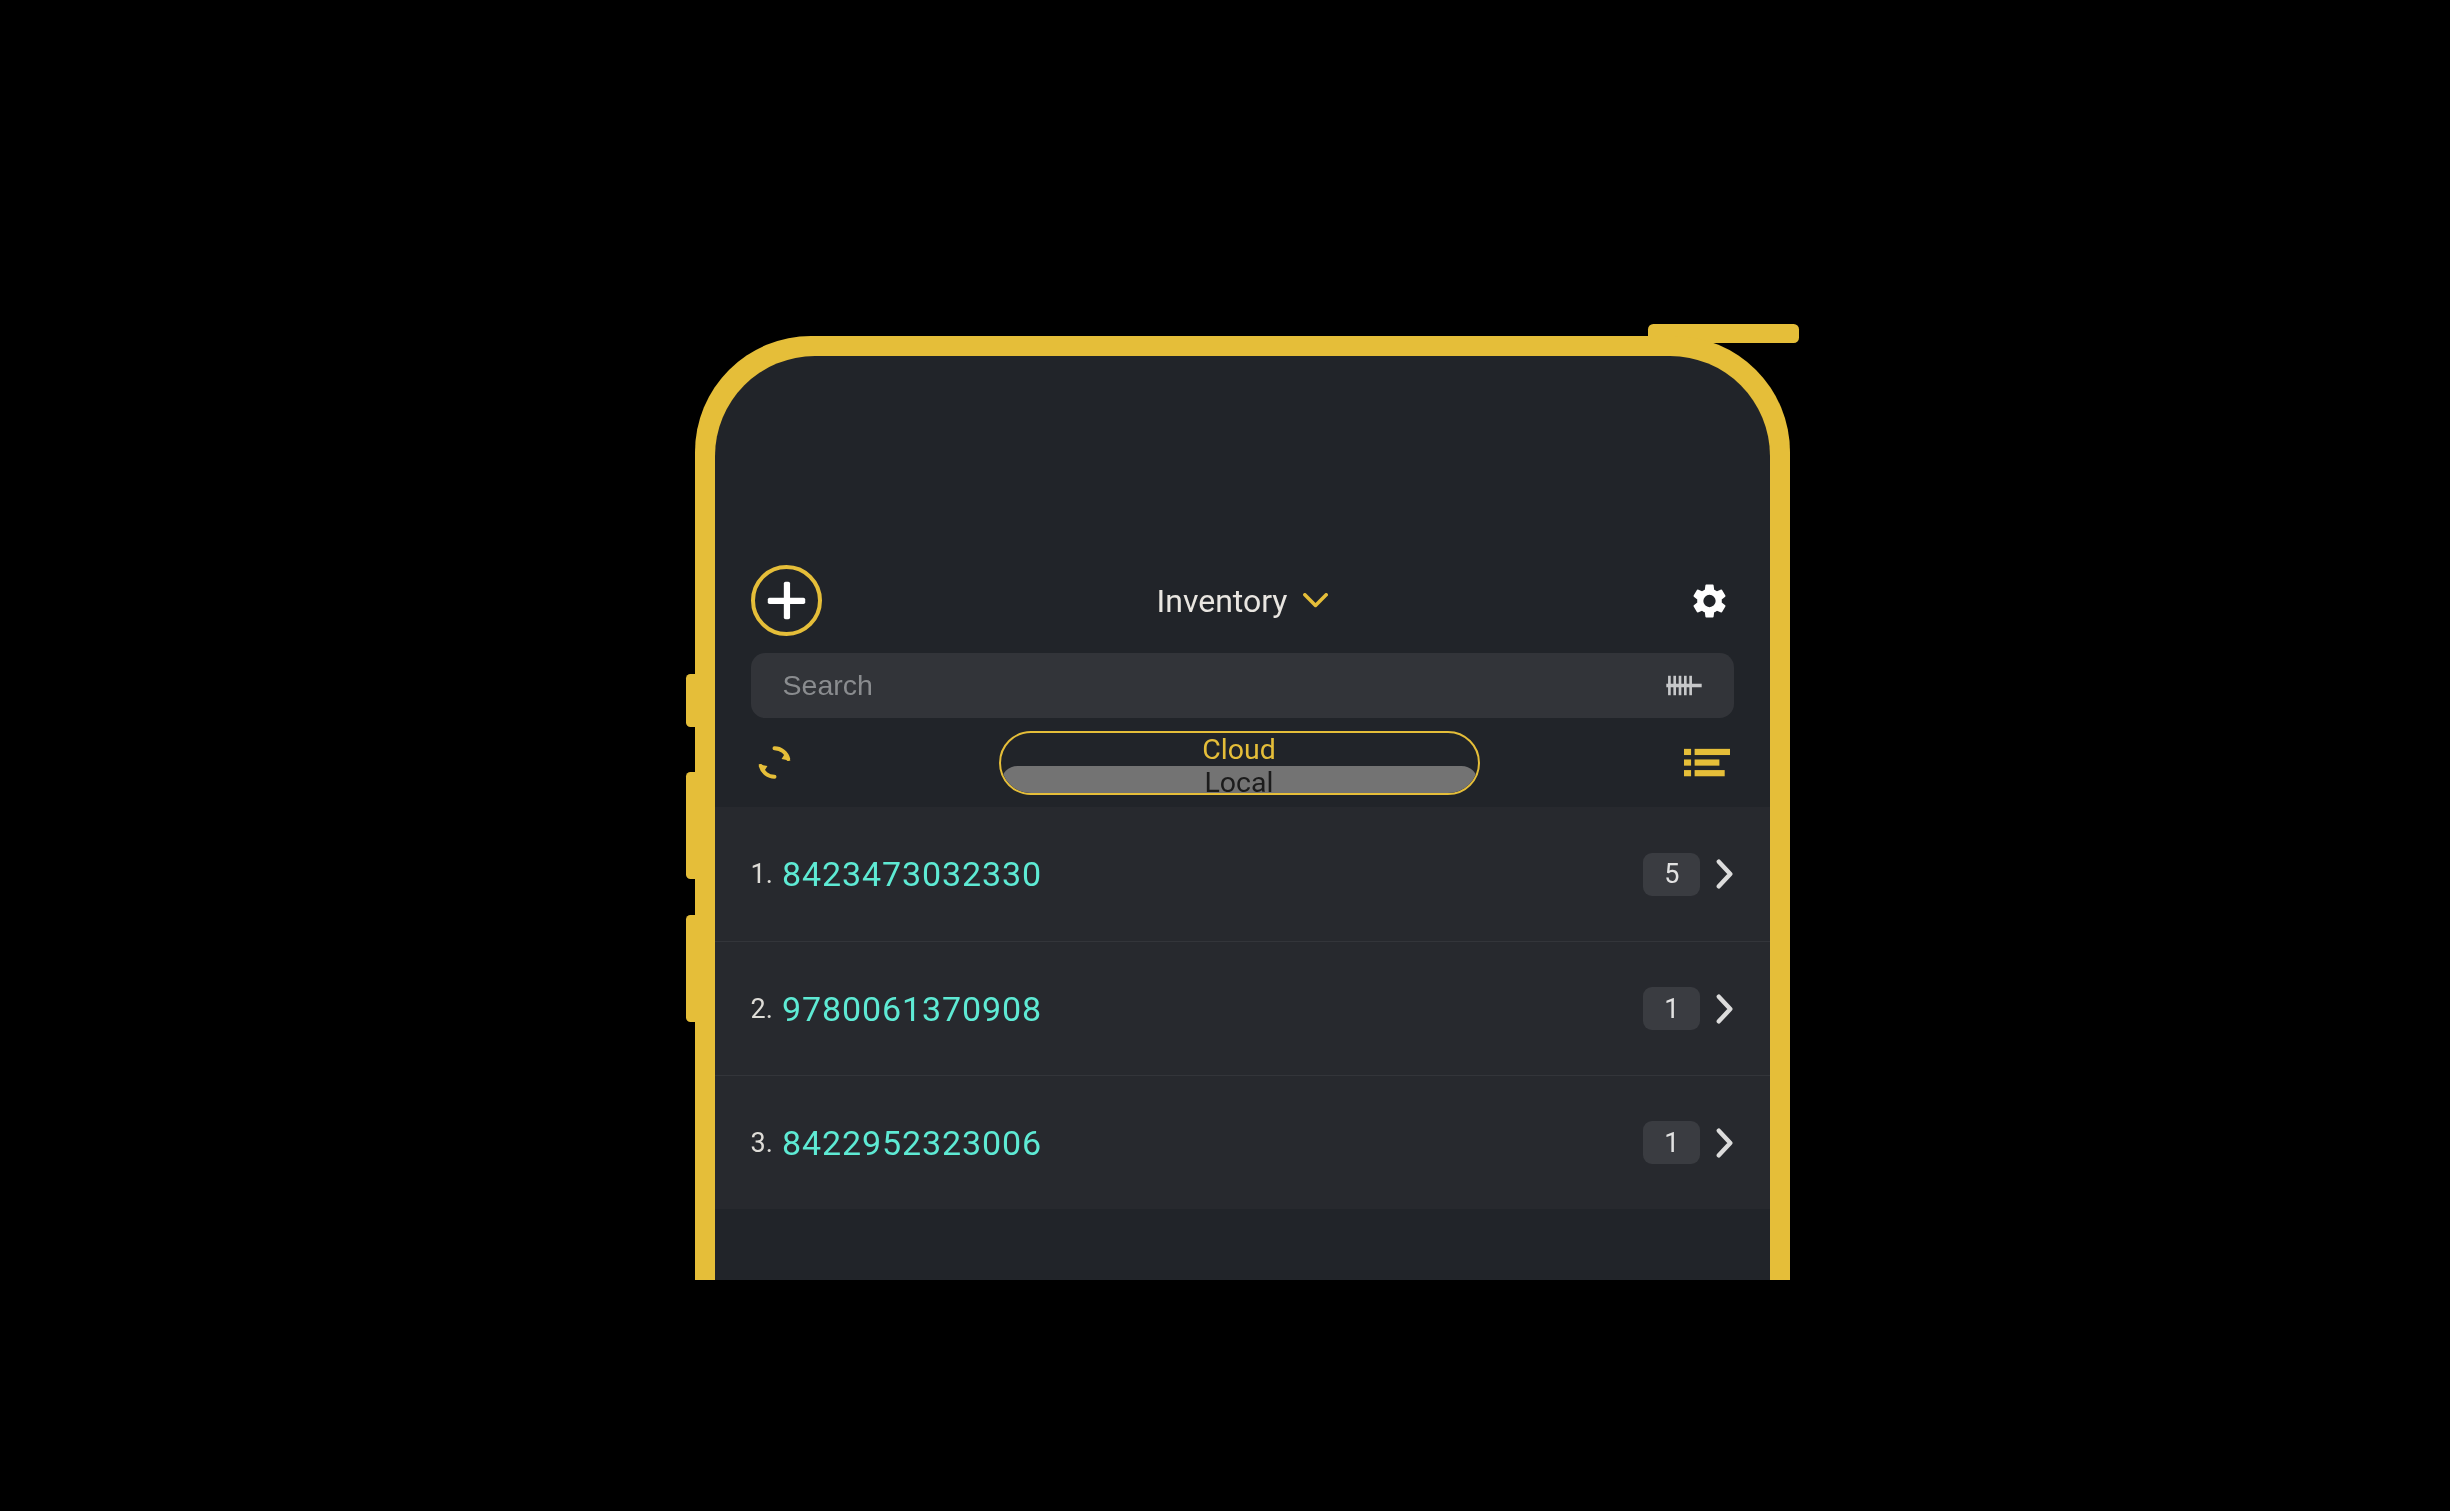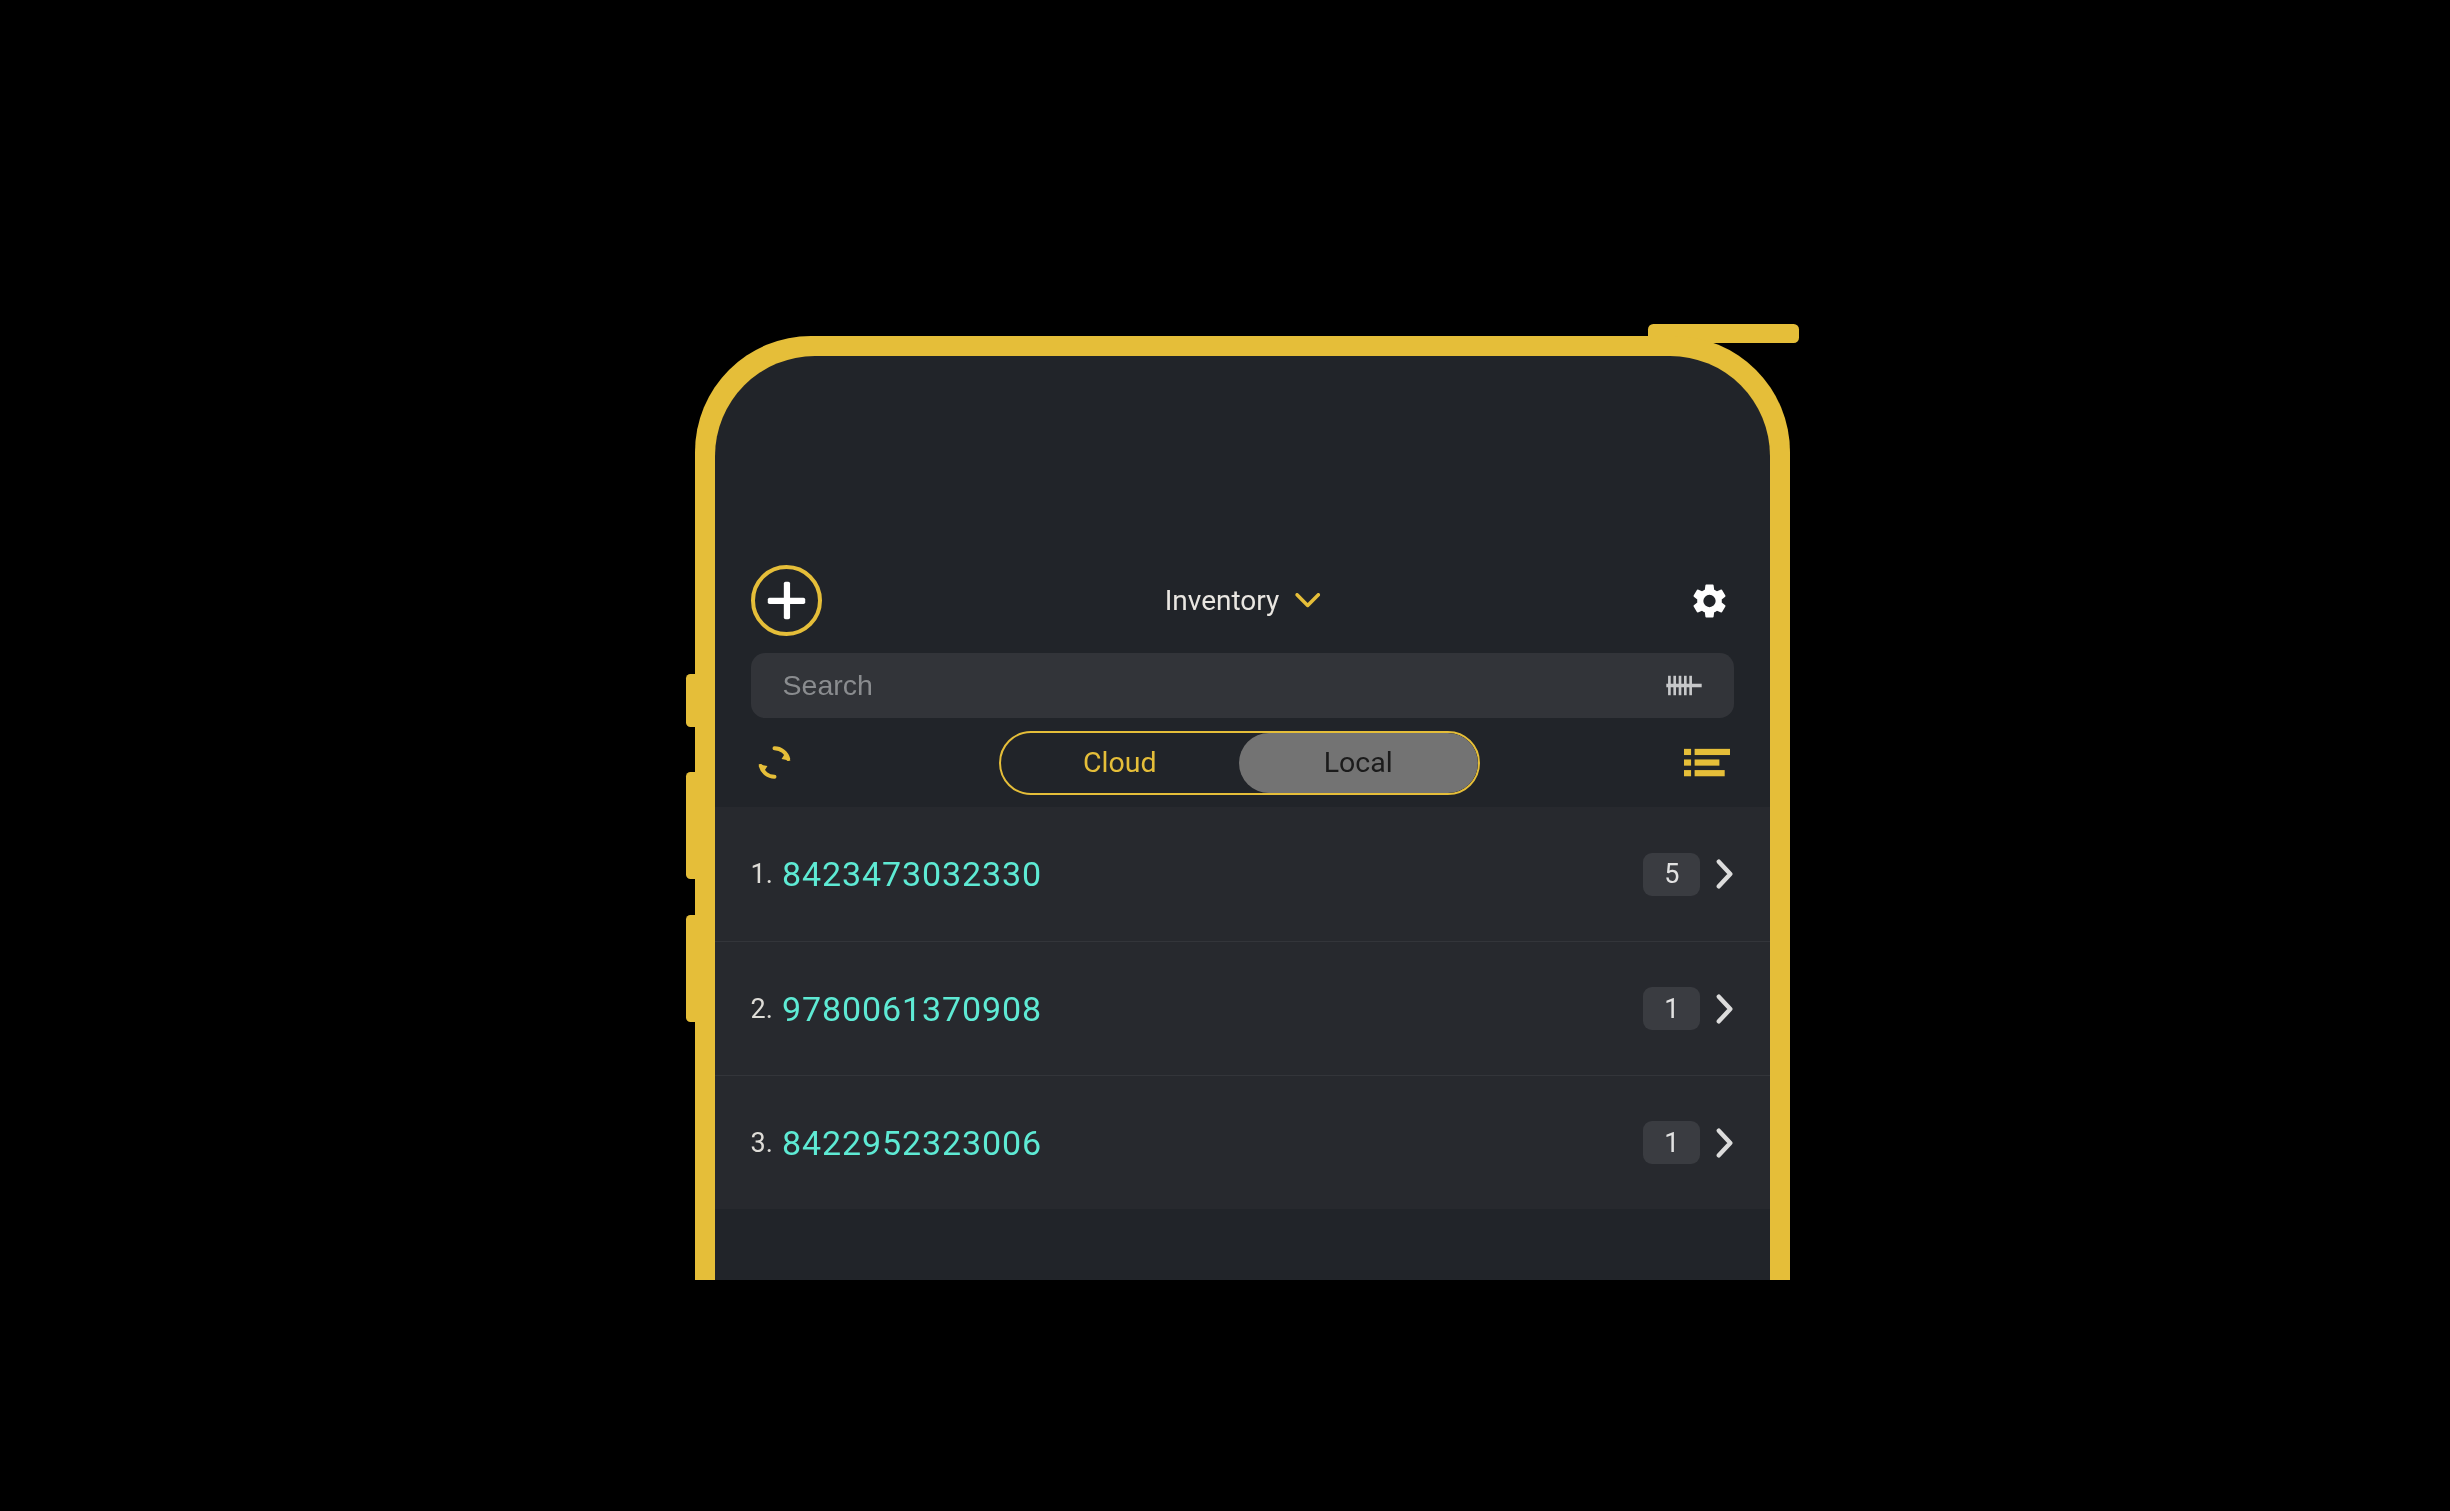--- a/index.html
+++ b/index.html
@@ -60,21 +60,21 @@
     border: 4.5px solid #e5be39;
     border-radius: 50%;
     display: flex; align-items: center; justify-content: center;
     cursor: pointer;
   }
   .title-wrap {
     position: absolute;
     left: 50%; transform: translateX(-50%);
     display: flex; align-items: center; gap: 16px;
     color: #e9e6e1;
-    font-size: 28px;
+    font-size: 32px;
     font-weight: 400;
     cursor: pointer;
   }
   .gear {
     position: absolute; right: 40px; top: 50%; transform: translateY(-50%);
     cursor: pointer;
   }
 
   .searchbar {
     margin: 12.5px 36px 0 36px;
@@ -101,20 +101,21 @@
   }
   .sync { cursor: pointer; }
 
   .segmented {
     margin: 0 auto;
     width: 481px; height: 64px;
     border: 2.7px solid #e5be39;
     border-radius: 32px;
     display: flex;
     overflow: hidden;
+    flex-direction: column;
   }
   .seg {
     flex: 1;
     display: flex; align-items: center; justify-content: center;
     font-size: 28.5px;
     cursor: pointer;
   }
   .seg.off { color: #e5be39; background: transparent; }
   .seg.on  { color: #1b1b1b; background: #737373; border-radius: 32px; }
 

